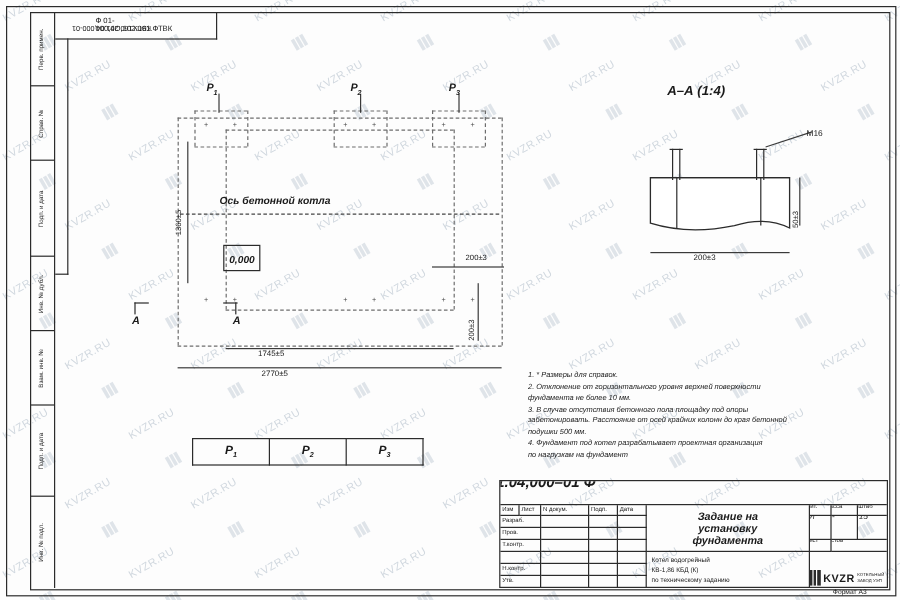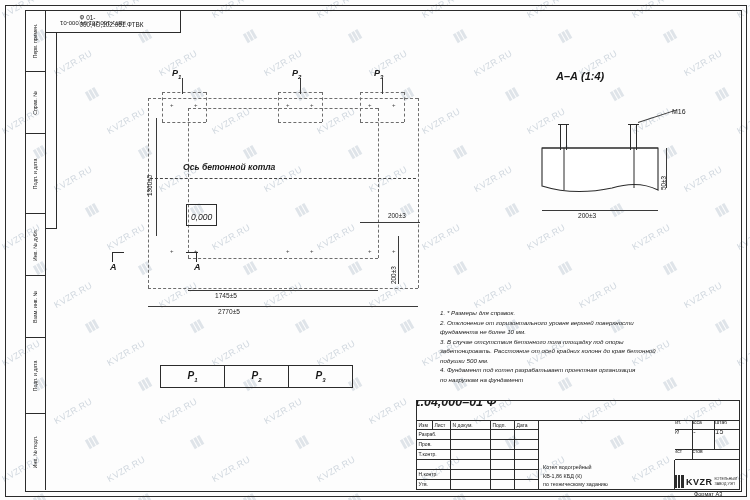--- a/index.html
+++ b/index.html
@@ -23,21 +23,21 @@
 
   
   .tl-block{position:absolute;left:46px;top:10px;width:134px;height:22px;border-bottom:1.2px solid #2b2b2b;border-right:1.2px solid #2b2b2b;}
   .tl-block .lbl{position:absolute;left:50%;top:50%;transform:translate(-50%,-50%);font-size:6.4px;}
 
   .vstrip{position:absolute;left:46px;top:32px;width:10px;height:196px;border-right:1px solid #2b2b2b;border-bottom:1px solid #2b2b2b;}
 
   
   .t{position:absolute;white-space:nowrap;font-size:7px;}
   .t.b{font-weight:bold;}
-  .it{font-style:italic;}
+  .it{font-style:italic;font-weight:bold;}
 
   
   .ln{position:absolute;background:#2b2b2b;}
   .lnd{position:absolute;border-top:1px dashed #6d6d6d;height:0;}
   .lndv{position:absolute;border-left:1px dashed #6d6d6d;width:0;}
   .thin{background:#3a3a3a;}
   .plus{position:absolute;font-size:6px;color:#444;line-height:6px;}
 
   
   table{border-collapse:collapse;position:absolute;}
@@ -418,20 +418,27 @@
     <div class="c" style="left:74px;top:69px;width:24px;height:10px;"></div>
     <div class="c" style="left:98px;top:69px;width:24px;height:10px;"></div>
 
     <div class="c" style="left:0;top:79px;width:34px;height:10px;border-bottom:none;">
         <span>Утв.</span>
       </div>
     <div class="c" style="left:34px;top:79px;width:40px;height:10px;border-bottom:none;"></div>
     <div class="c" style="left:74px;top:79px;width:24px;height:10px;border-bottom:none;"></div>
     <div class="c" style="left:98px;top:79px;width:24px;height:10px;border-bottom:none;"></div>
 
+    <div class="c" style="left:122px;top:20px;width:136px;height:39px;">
+      <div style="position:absolute;left:50%;top:50%;transform:translate(-50%,-50%);text-align:center;width:130px;">
+        <div class="title-it">Задание на</div>
+        <div class="title-it">установку</div>
+        <div class="title-it">фундамента</div>
+      </div>
+    </div>
 
     <div class="c" style="left:122px;top:59px;width:136px;height:30px;border-bottom:none;">
       <div style="position:absolute;left:4px;top:3px;line-height:8.5px;font-size:5.4px;">
         <div>Котел водогрейный</div>
         <div>КВ-1,86  КБД (К)</div>
         <div>по техническому заданию</div>
       </div>
     </div>
 
     <div class="c" style="left:258px;top:20px;width:18px;height:9px;">

